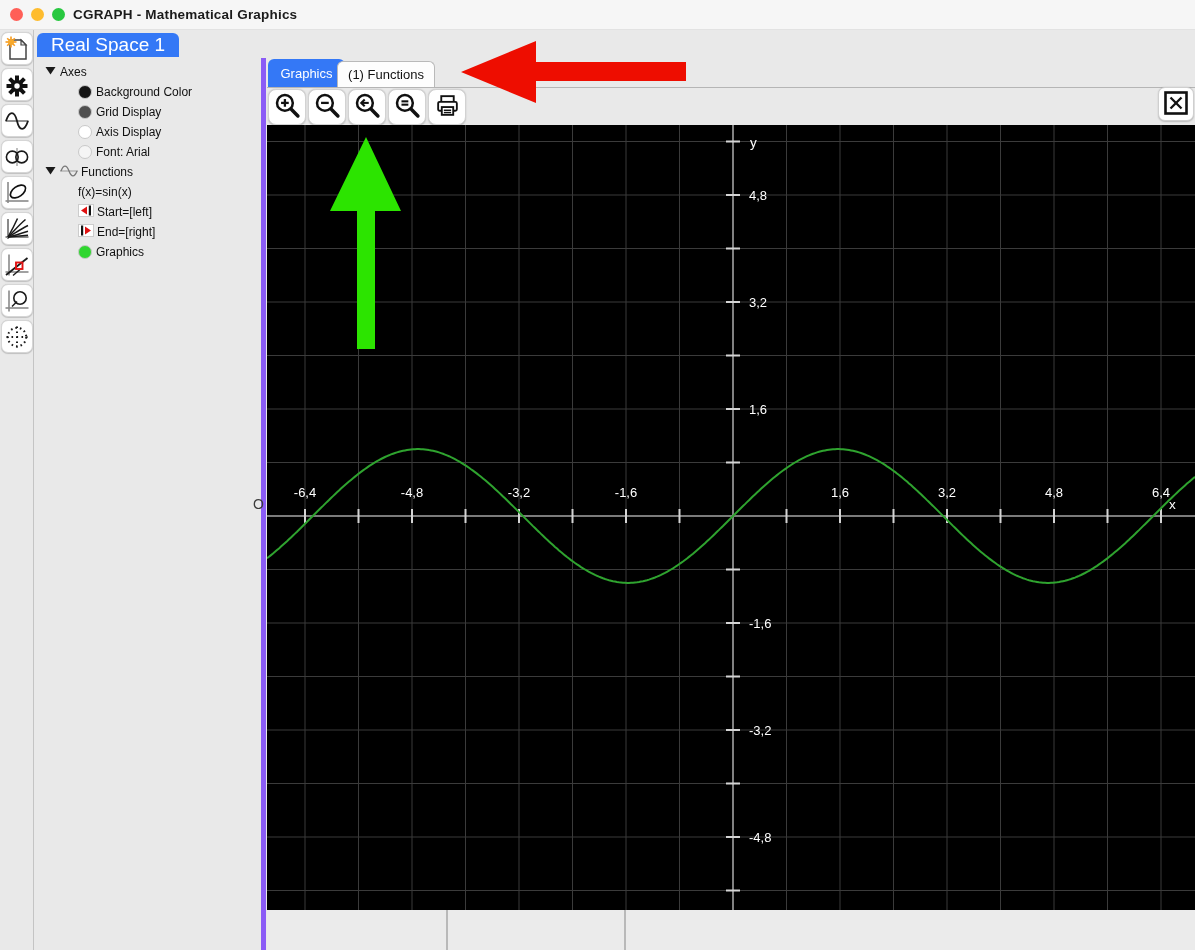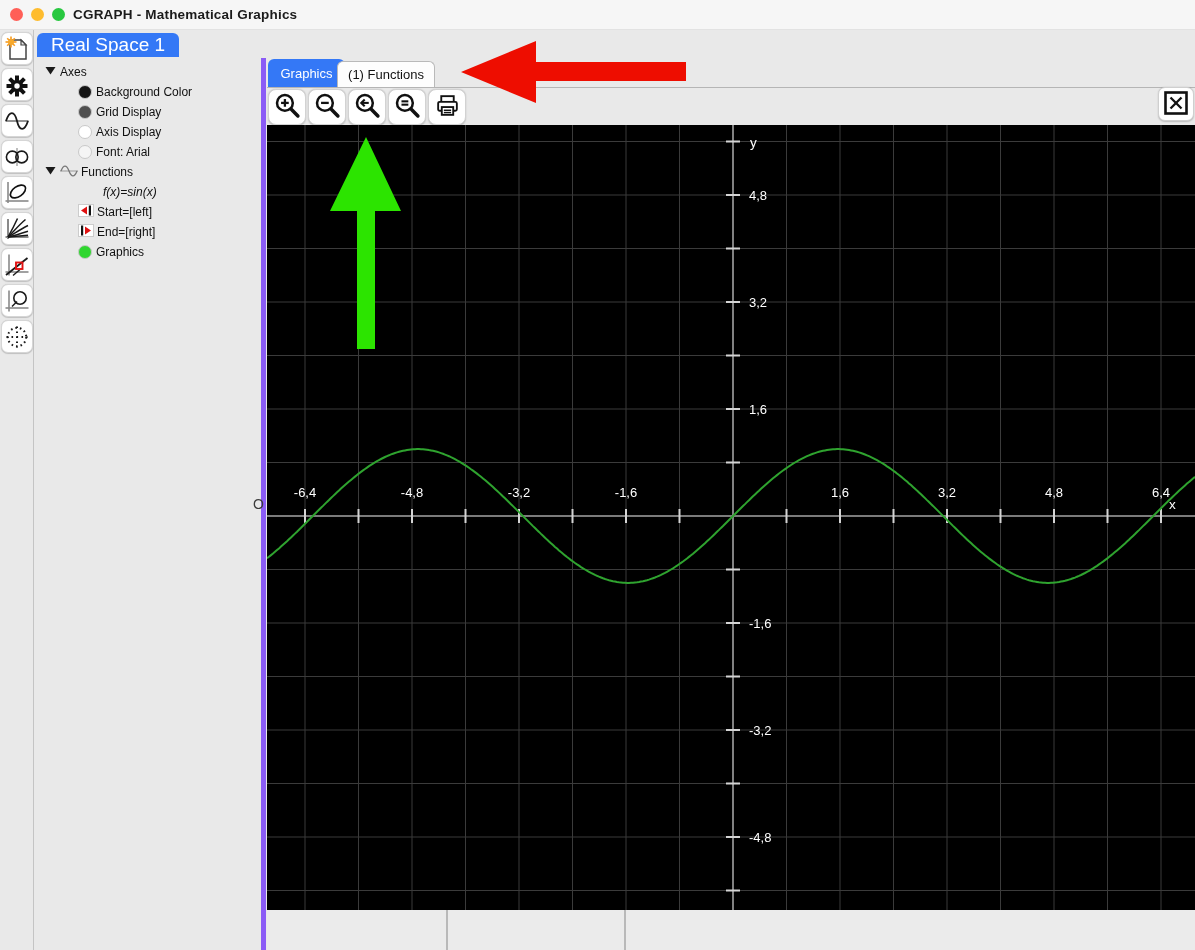--- a/index.html
+++ b/index.html
@@ -201,21 +201,21 @@
       <div class="trow" style="padding-left: 10px;">
         <span class="expander"><svg width="11" height="11" viewBox="0 0 11 11">
             <polygon points="0.5,2 10.5,2 5.5,9.5" fill="#1a1a1a"></polygon>
           </svg></span>
         <span class="ticon"><svg width="18" height="14" viewBox="0 0 18 14">
             <line x1="0" y1="7" x2="18" y2="7" stroke="#999" stroke-width="1"></line>
             <path d="M1 7 C 3.5 0.5, 6.5 0.5, 9 7 S 14.5 13.5, 17 7" fill="none" stroke="#777" stroke-width="1.3"></path>
           </svg></span>
         <span>Functions</span>
       </div>
-      <div class="trow" style="padding-left: 68px; font-style: italic;">
+      <div class="trow" style="padding-left: 43px;">
         <span>f(x)=sin(x)</span>
       </div>
       <div class="trow" style="padding-left: 43px;">
         <span class="ticon"><svg width="16" height="13" viewBox="0 0 16 13">
             <rect x="0.5" y="0.5" width="15" height="12" fill="#fff" stroke="#ccc"></rect>
             <polygon points="9,2.5 3,6.5 9,10.5" fill="#e01010"></polygon>
             <rect x="10.8" y="1.5" width="2.2" height="10" fill="#111"></rect>
           </svg></span>
         <span>Start=[left]</span>
       </div>

